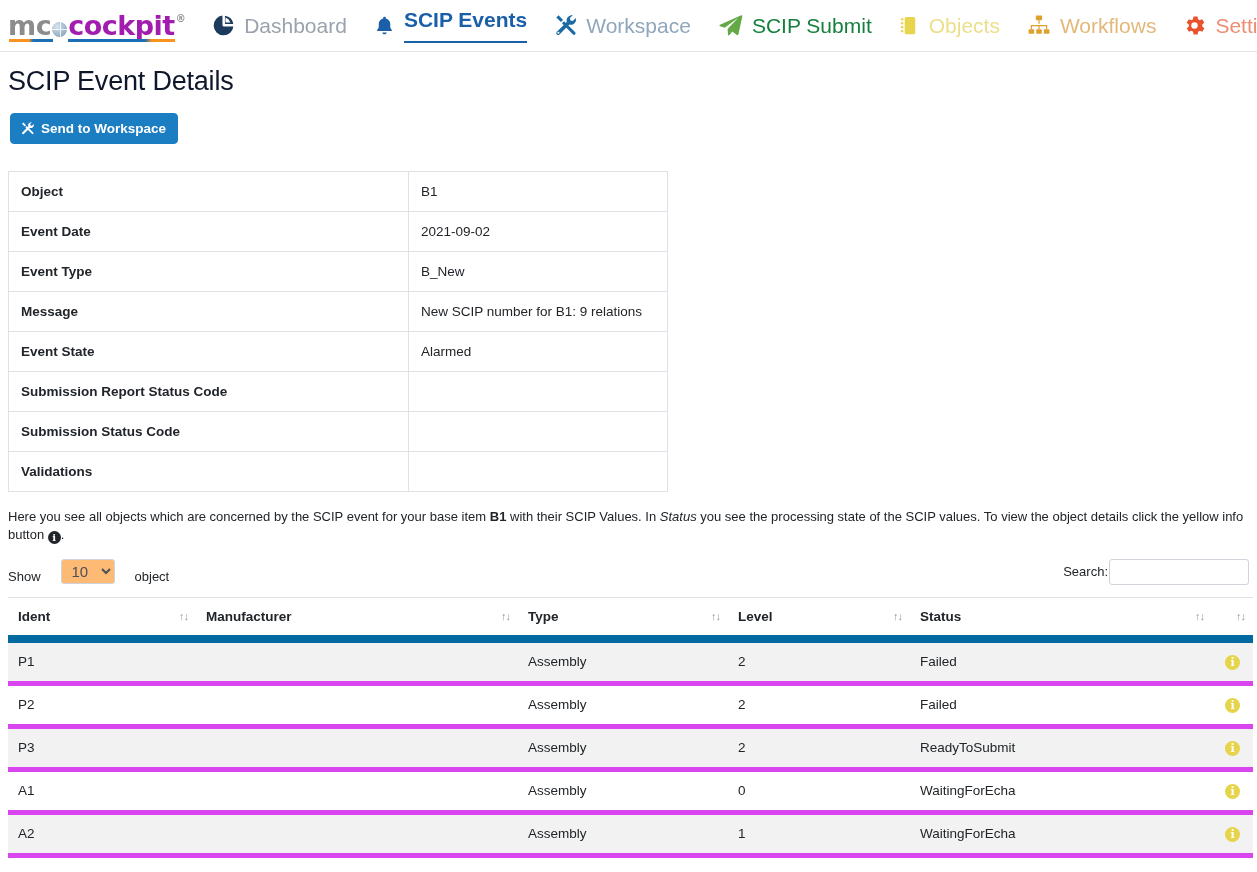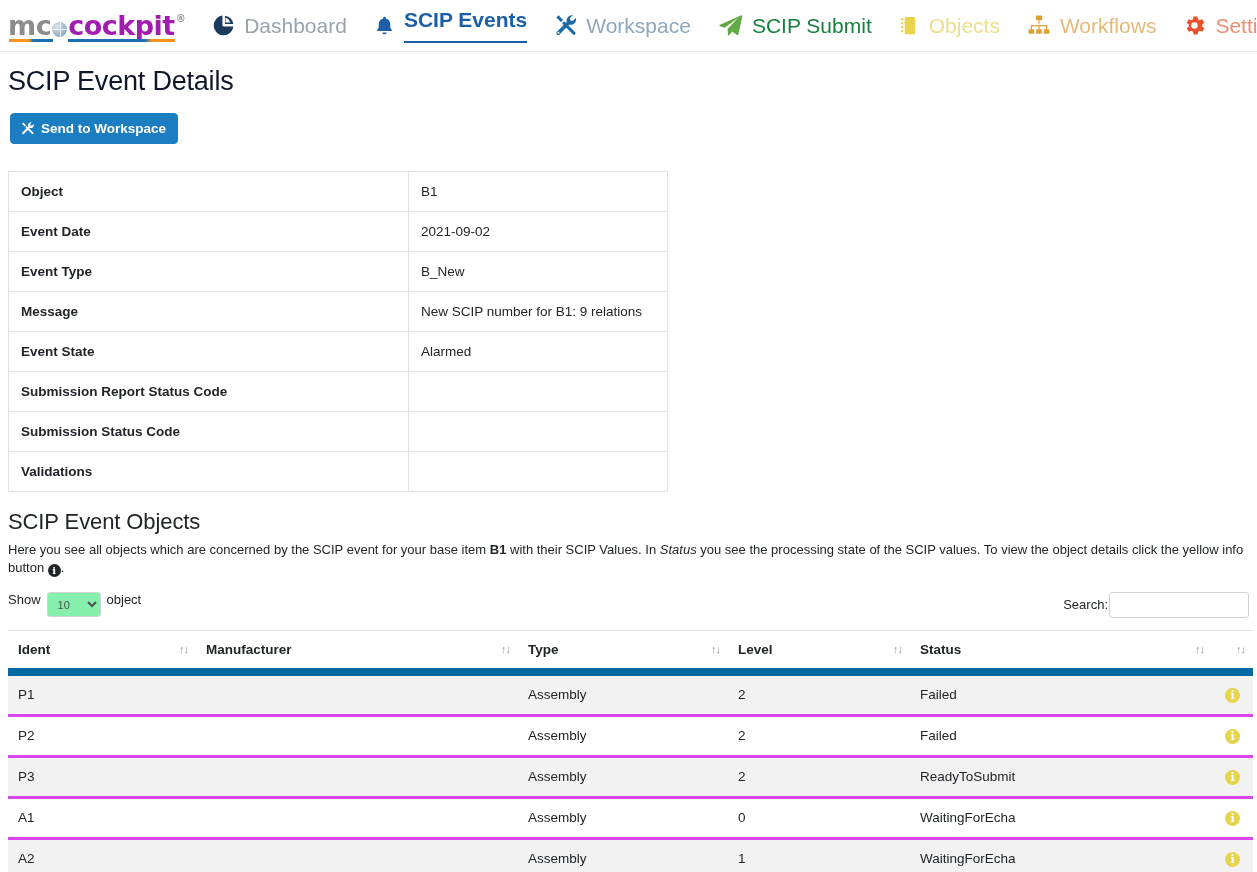--- a/index.html
+++ b/index.html
@@ -176,28 +176,28 @@
   }
   p.section-desc b { font-weight: 700; }
   p.section-desc i { font-style: italic; }
 
   .dt-controls {
     display: flex;
     align-items: center;
     justify-content: space-between;
     margin: 14px 2px 0 2px;
   }
-  .dt-length { font-size: 13px; display: flex; align-items: flex-start; gap: 6px; }
+  .dt-length { font-size: 13px; display: flex; align-items: flex-end; gap: 20px; }
   .dt-length select {
     font-family: "Liberation Sans", sans-serif;
-    font-size: 11px;
+    font-size: 15px;
     padding: 2px 4px 2px 6px;
     border: 1px solid #ced4da;
     border-radius: 3px;
-    background: #86efac;
+    background: #fdba74;
     color: #495057;
     height: 25px;
     width: 54px;
   }
   .dt-filter { font-size: 13px; display: flex; align-items: center; gap: 1px; }
   .dt-filter input {
     font-family: "Liberation Sans", sans-serif;
     font-size: 13px;
     border: 1px solid #ced4da;
     border-radius: 3px;
@@ -231,21 +231,21 @@
   table.objects thead th .sortico {
     position: absolute;
     right: 8px;
     top: 50%;
     transform: translateY(-50%);
     font-size: 11px;
     color: #999;
     letter-spacing: -1px;
   }
   table.objects tbody td {
-    border-bottom: 3px solid #d946ef;
+    border-bottom: 5px solid #d946ef;
     font-size: 13.5px;
     padding: 11px 10px;
     height: 40px;
     vertical-align: middle;
     color: #212529;
   }
   table.objects tbody tr:nth-child(odd) td { background: #f2f2f2; }
   table.objects tbody tr:nth-child(even) td { background: #ffffff; }
   .col-ident { width: 188px; }
   .col-manu  { width: 322px; }
@@ -426,21 +426,20 @@
         <td class="v"></td>
       </tr>
       <tr>
         <td class="k">Validations</td>
         <td class="v"></td>
       </tr>
     </tbody>
   </table>
 
   
-  <h2 class="section-title">SCIP Event Objects</h2>
 
   <p class="section-desc"><span>Here you see all objects which are concerned by the SCIP event for your base item </span><b>B1</b><span> with their SCIP Values. In </span><i>Status</i><span> you see the processing state of the SCIP values. To view the object details click the yellow info button </span><span class="info-glyph">i</span><span>.</span></p>
 
   <div class="dt-controls">
     <div class="dt-length">
       <span>Show</span>
       <select>
         <option>10</option>
         <option>25</option>
         <option>50</option>

